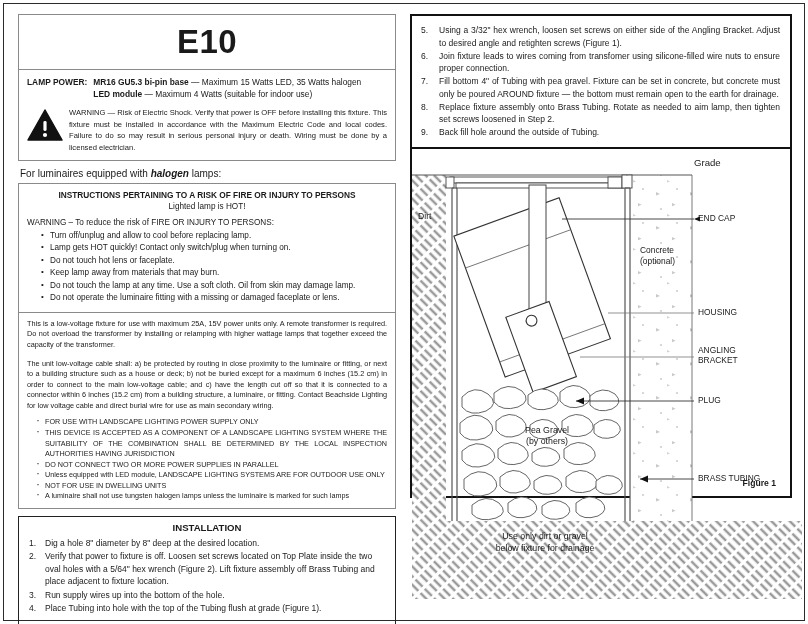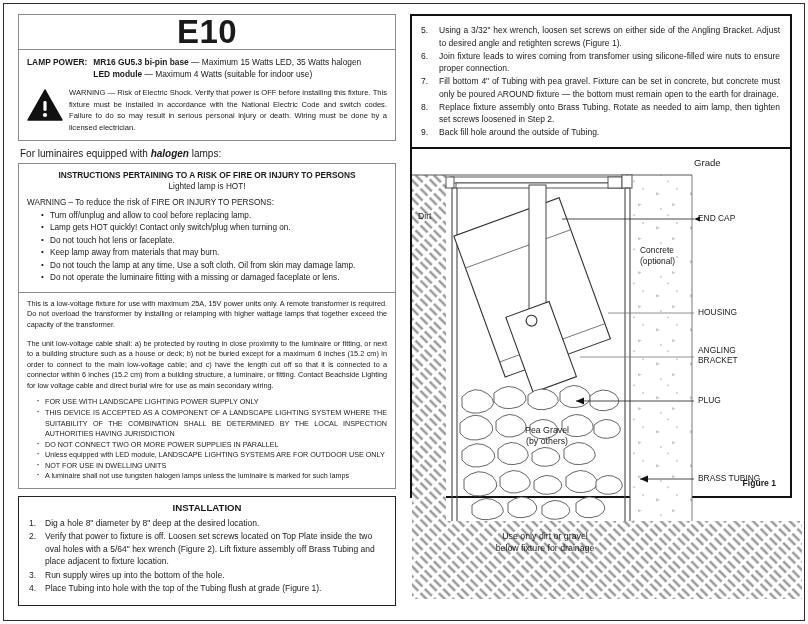--- a/index.html
+++ b/index.html
@@ -15,21 +15,21 @@
   .page-border { position:absolute; left:3px; top:3px; right:3px; bottom:3px; border:1px solid #2b2b2b; }
 
   .cols { position:relative; display:flex; width:100%; height:100%; }
   .col-left  { width:404px; position:relative; padding:8px 8px 6px 12px; }
   .col-right { width:404px; position:relative; padding:8px 10px 6px 6px; }
 
   
   .box { border:1px solid #8a8a8a; background:#fff; }
 
   
-  .title-box { height:36px; display:flex; align-items:center; justify-content:center; }
+  .title-box { height:56px; display:flex; align-items:center; justify-content:center; }
   .title-box .t { font-size:33px; font-weight:bold; letter-spacing:.5px; }
 
   .lamp-box { border:1px solid #8a8a8a; border-top:none; padding:6px 8px 7px 8px; }
   .lamp-row { display:flex; font-size:8.4px; line-height:1.45; }
   .lamp-lbl { font-weight:bold; white-space:nowrap; padding-right:6px; }
   .lamp-val b { font-weight:bold; }
   .lamp-val { }
 
   .warn-row { display:flex; align-items:flex-start; margin-top:7px; }
   .tri { width:38px; flex:0 0 38px; padding-top:2px; }
@@ -108,21 +108,21 @@
         </div>
 
         <div class="warn-row">
           <div class="tri">
             <svg width="36" height="32" viewBox="0 0 36 32">
               <path d="M18 1 L35 31 L1 31 Z" fill="#111" stroke="#111" stroke-width="1.5" stroke-linejoin="round"></path>
               <rect x="16.4" y="12" width="3.2" height="10" rx="1.4" fill="#fff"></rect>
               <circle cx="18" cy="26" r="2.1" fill="#fff"></circle>
             </svg>
           </div>
-          <div class="warn-txt">WARNING — Risk of Electric Shock.  Verify that power is OFF before installing this fixture.  This fixture must be installed in accordance with the National Electric Code and switch codes.  Failure to do so may result in serious personal injury or death.  Wiring must be done by a licensed electrician.</div>
+          <div class="warn-txt">WARNING — Risk of Electric Shock.  Verify that power is OFF before installing this fixture.  This fixture must be installed in accordance with the Maximum Electric Code and local codes.  Failure to do so may result in serious personal injury or death.  Wiring must be done by a licensed electrician.</div>
         </div>
       </div>
 
       <div class="halogen-intro">
         <span>For luminaires equipped with </span><i>halogen</i><span> lamps:</span>
       </div>
 
       <div class="hal-box">
         <div class="hdr1">INSTRUCTIONS PERTAINING TO A RISK OF FIRE OR INJURY TO PERSONS</div>
         <div class="hdr3">Lighted lamp is HOT!</div>

